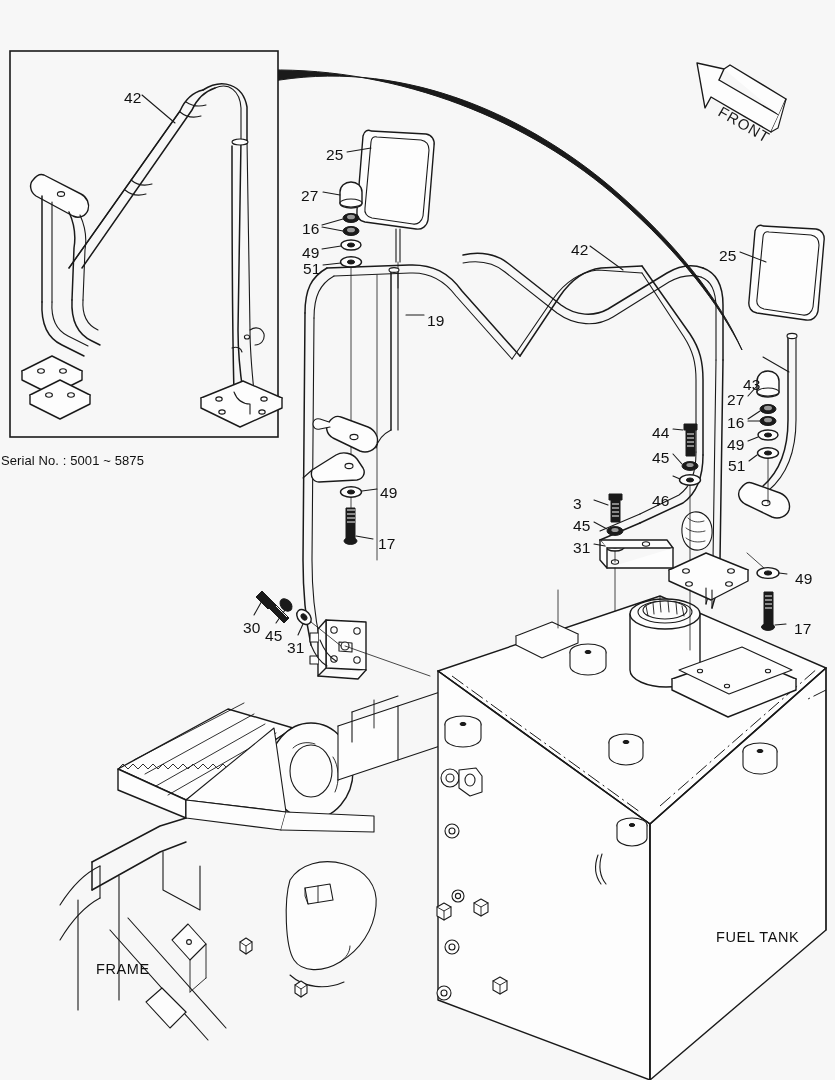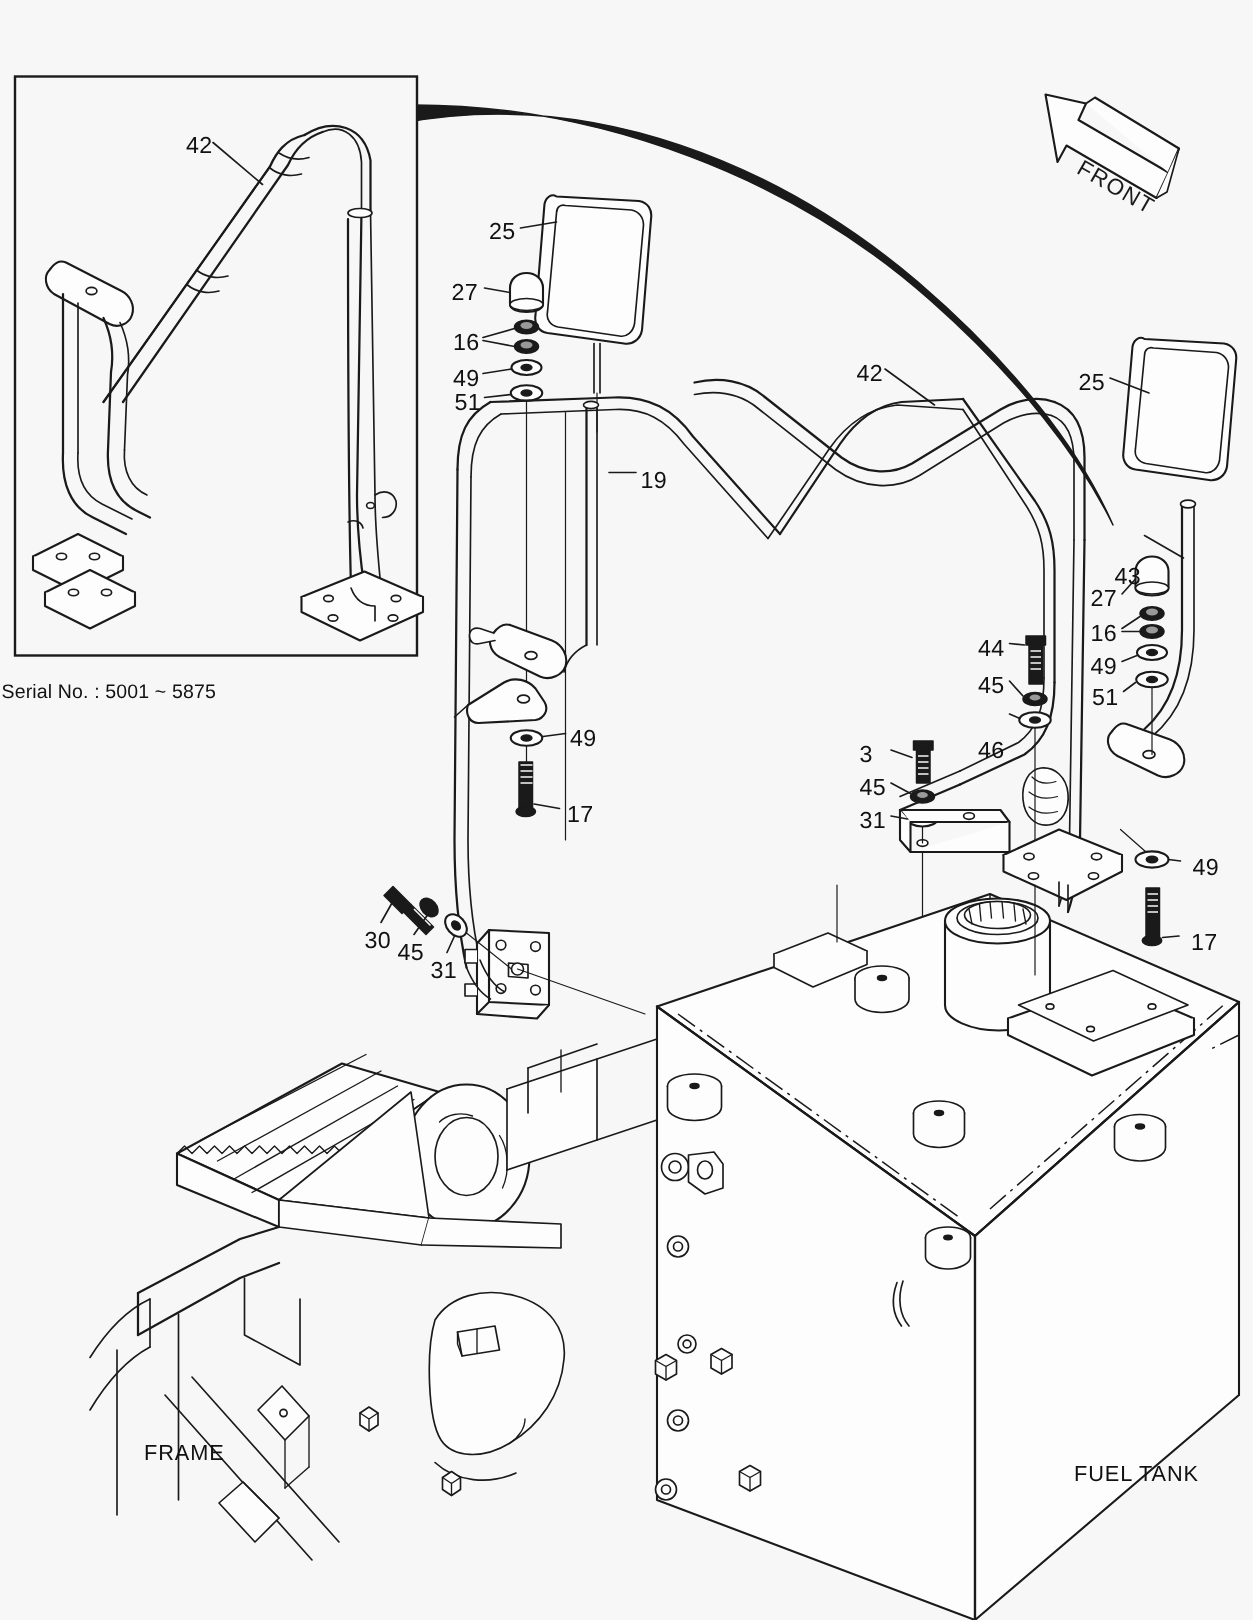--- a/index.html
+++ b/index.html
@@ -559,15 +559,15 @@
 <div class="lbl num" style="left:573px;top:496px;">3</div>
 <div class="lbl num" style="left:573px;top:518px;">45</div>
 <div class="lbl num" style="left:573px;top:540px;">31</div>
 <div class="lbl num" style="left:795px;top:571px;">49</div>
 <div class="lbl num" style="left:794px;top:621px;">17</div>
 <div class="lbl num" style="left:243px;top:620px;">30</div>
 <div class="lbl num" style="left:265px;top:628px;">45</div>
 <div class="lbl num" style="left:287px;top:640px;">31</div>
 
 <div class="lbl cap" style="left:96px;top:962px;">FRAME</div>
-<div class="lbl cap" style="left:716px;top:976px;">FUEL TANK</div>
+<div class="lbl cap" style="left:716px;top:930px;">FUEL TANK</div>
 
 </div>
 
 </body></html>

